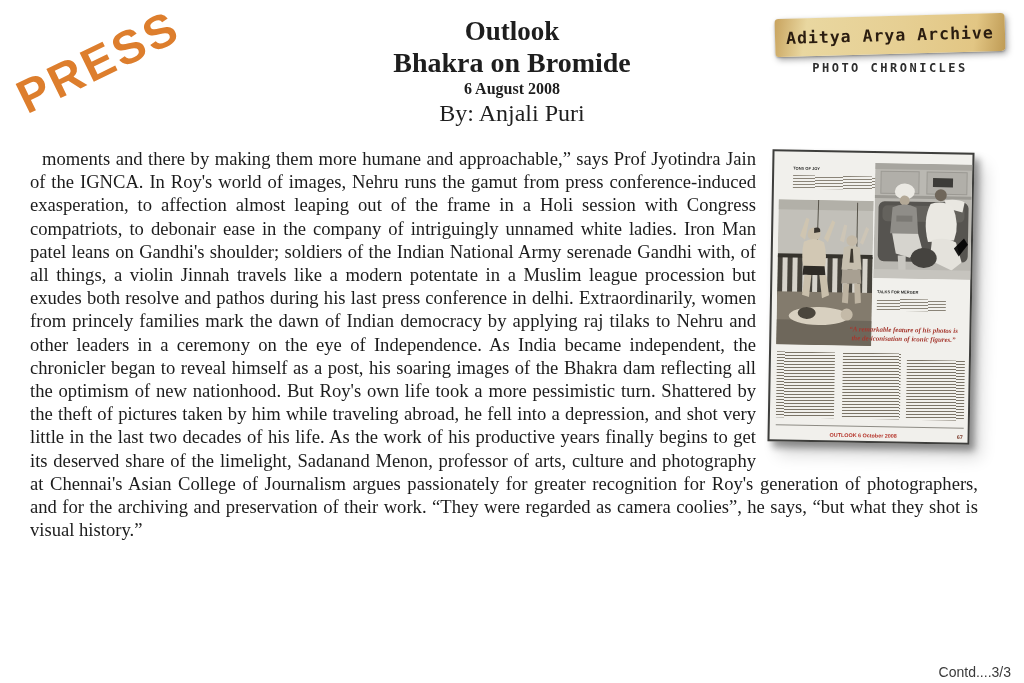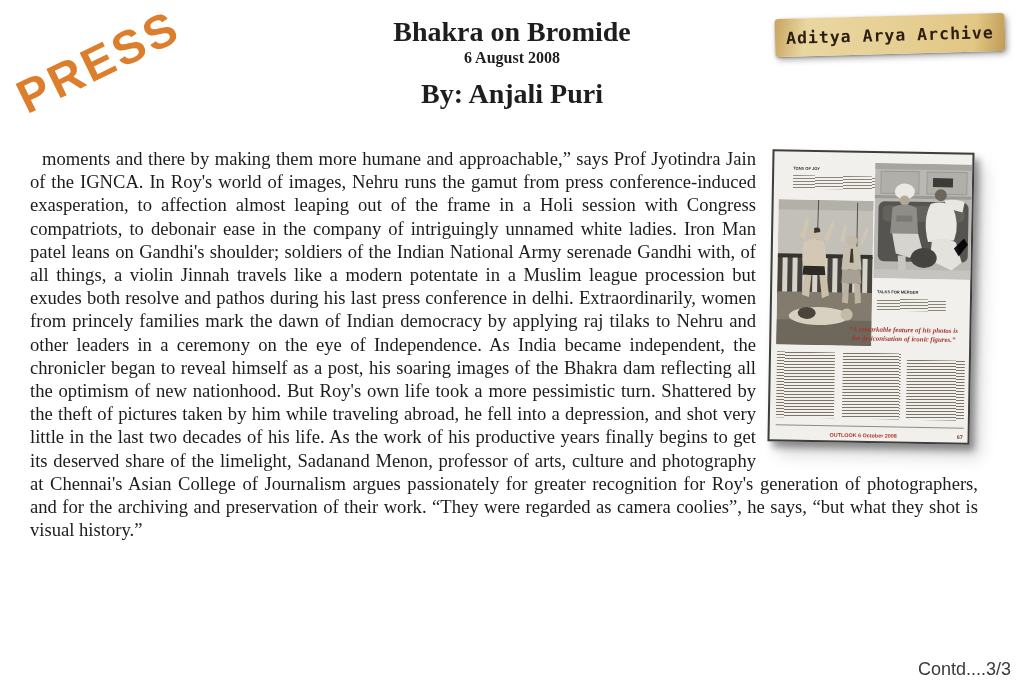--- a/index.html
+++ b/index.html
@@ -15,21 +15,21 @@
     font-family:"Liberation Sans", sans-serif; font-weight:bold;
     font-size:47px; letter-spacing:3px; color:#dd7e2d;
     transform:rotate(-26deg);
   }
 
   
   .header { position:absolute; left:0; right:0; top:16px; text-align:center; }
   .header .pub    { font-size:27px; font-weight:bold; line-height:31px; }
   .header .title  { font-size:28px; font-weight:bold; line-height:32px; }
   .header .date   { font-size:16px; font-weight:bold; line-height:19px; }
-  .header .byline { font-size:28px; font-weight:bold; line-height:31px;margin-top:11px; }
+  .header .byline { font-size:24px; font-weight:normal; line-height:31px; }
 
   
   .archive { position:absolute; top:16px; right:16px; width:236px; text-align:center; }
   .archive .strip {
     display:inline-block; padding:10px 11px 9px;
     background:linear-gradient(100deg,#c8a35e 0%,#e9d7a0 14%,#e6cf93 55%,#e2c684 86%,#bf9b55 100%);
     border-radius:4px; transform:rotate(-1.6deg);
     box-shadow:2px 3px 6px rgba(0,0,0,.35), 0 1px 2px rgba(0,0,0,.25);
     font-family:"DejaVu Sans Mono", monospace; font-weight:bold;
     font-size:16.5px; letter-spacing:1px; color:#2b1d10; white-space:nowrap;
@@ -90,36 +90,38 @@
     display:flex; justify-content:space-between; align-items:center;
     width:312px; transform:scale(.6); transform-origin:top left;
     font-family:"Liberation Sans", sans-serif; font-size:9px;
   }
   .clip-footer .mag  { color:#b5352b; font-weight:bold; margin-left:90px; }
   .clip-footer .pnum { color:#7a3a2a; font-weight:bold; }
 
   
   .contd {
     position:absolute; right:13px; bottom:3px;
-    font-family:"Liberation Sans", sans-serif; font-size:18px; color:#3a3a3a;
+    font-family:"Liberation Sans", sans-serif; font-size:14px; color:#3a3a3a;
   }
 </style>
 </head>
 <body>
 
 <div class="press-stamp">PRESS</div>
 
 <div class="header">
+  <div class="pub">Outlook</div>
   <div class="title">Bhakra on Bromide</div>
   <div class="date">6 August 2008</div>
   <div class="byline">By: Anjali Puri</div>
 </div>
 
 <div class="archive">
   <div class="strip">Aditya Arya Archive</div>
+  <div class="tagline">PHOTO CHRONICLES</div>
 </div>
 
 <div class="article">
 
   <div class="clip-float">
     <div class="clip-page">
 
       <div class="cap-left tiny">
         <span class="tiny-heading">TONS OF JOY</span>
         <div class="tiny-lines"></div>

